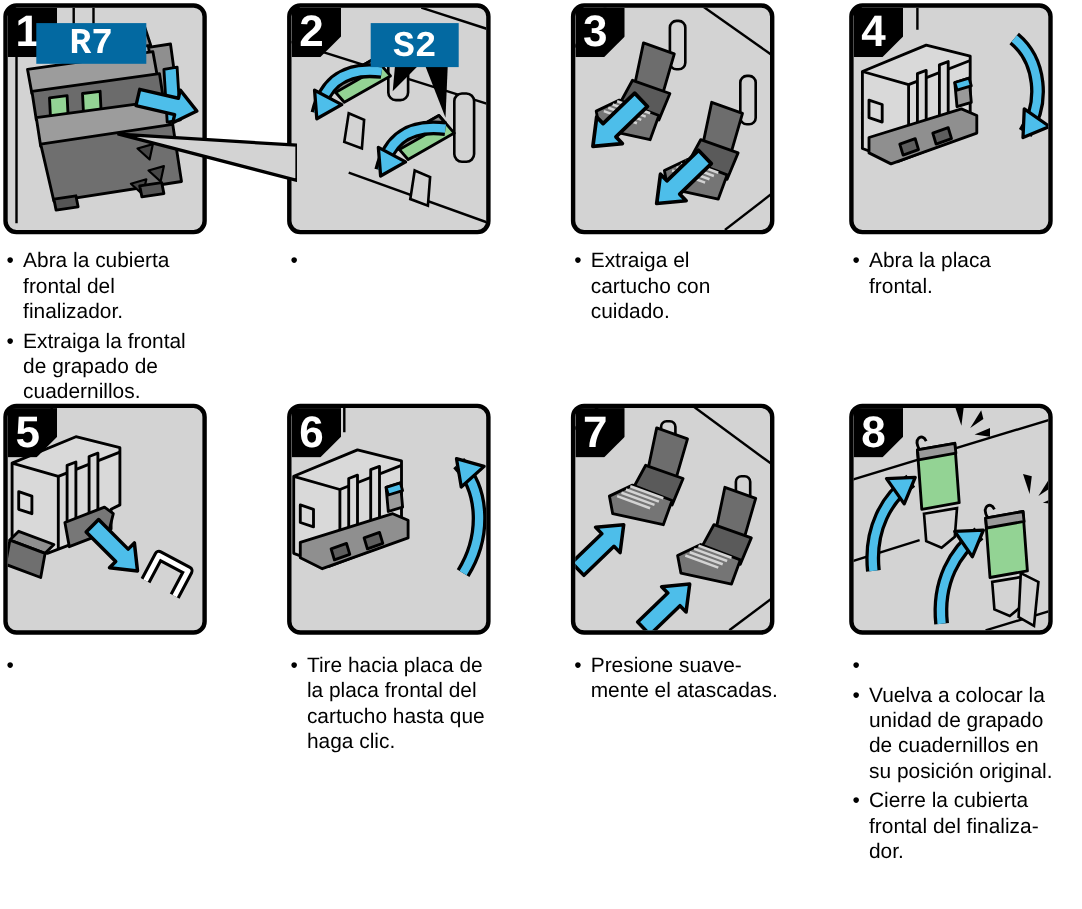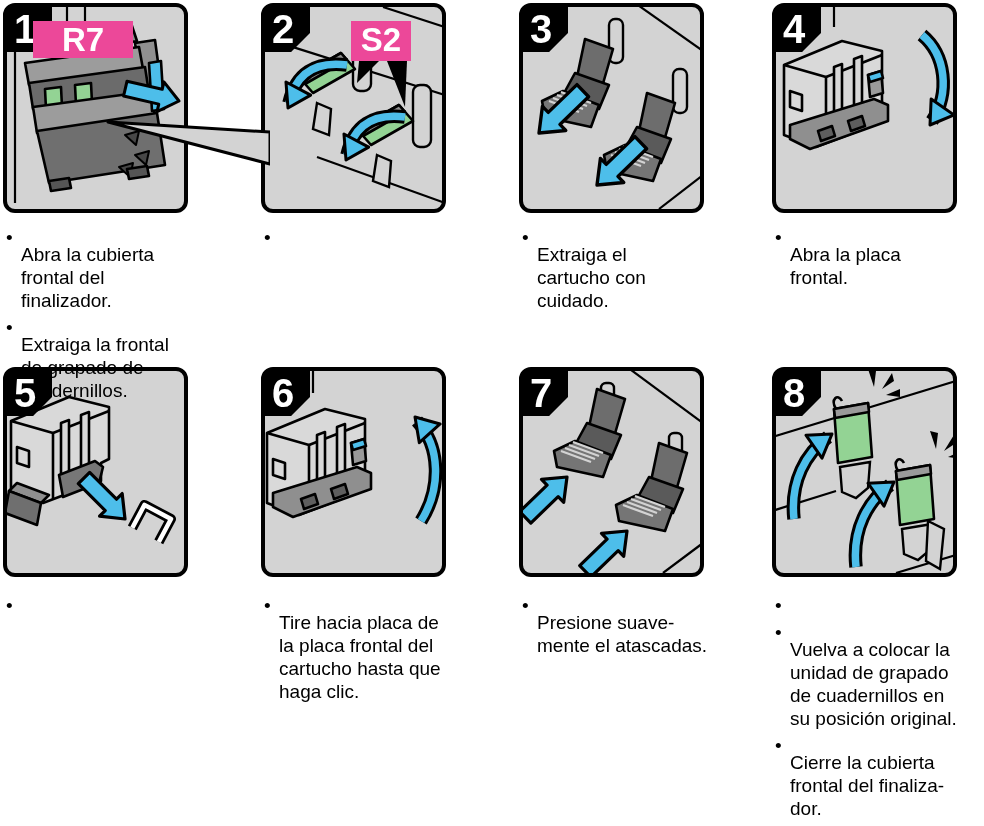--- a/index.html
+++ b/index.html
@@ -12,30 +12,30 @@
     background:#d3d3d3; border:4px solid #000; border-radius:12px;
   }
   .panel svg { position:absolute; left:0; top:0; }
   .badge {
     position:absolute; left:0; top:0; width:45px; height:45px; background:#000;
     clip-path:polygon(0 0,100% 0,100% 58%,58% 100%,0 100%);
     z-index:3; color:#fff; font-weight:bold; font-size:40px; line-height:44px;
     padding-left:7px; box-sizing:border-box;
   }
   .unit-label {
-    position:absolute; background:#ec4899; color:#fff; font-weight:bold;
-    display:flex; align-items:flex-start; justify-content:center; z-index:4;
+    position:absolute; background:#0369a1; color:#fff; font-weight:bold;
+    display:flex; align-items:flex-end; justify-content:center; z-index:4;font-family:Liberation Mono, monospace;
   }
   .label-r7 { left:26px; top:14px; width:100px; height:37px; font-size:33px; }
-  .label-s2 { left:86px; top:14px; width:60px; height:40px; font-size:33px; }
+  .label-s2 { left:72px; top:14px; width:80px; height:40px; font-size:33px; }
   .caption { position:absolute; width:212px; font-size:19px; line-height:23px; }
   .bullet { display:flex; }
   .bullet + .bullet { margin-top:4px; }
   .dot { width:15px; flex:0 0 15px; }
-  .btxt { white-space:pre-line;margin-top:17px; }
+  .btxt { white-space:pre-line; }
   .callout { position:absolute; z-index:6; }
   
   .at { fill:none; stroke:#000; stroke-width:13.5; }
   .ac { fill:none; stroke:#4dbeea; stroke-width:7.5; }
   .ah { fill:#4dbeea; stroke:#000; stroke-width:3; stroke-linejoin:round; }
   .as { fill:#4dbeea; stroke:#000; stroke-width:3.2; stroke-linejoin:round; }
   .ck { stroke:#000; stroke-width:2.6; stroke-linejoin:round; }
   .bgl { stroke:#000; stroke-width:2.2; fill:none; }
   .tab { fill:#d3d3d3; stroke:#000; stroke-width:2.4; }
 </style>

